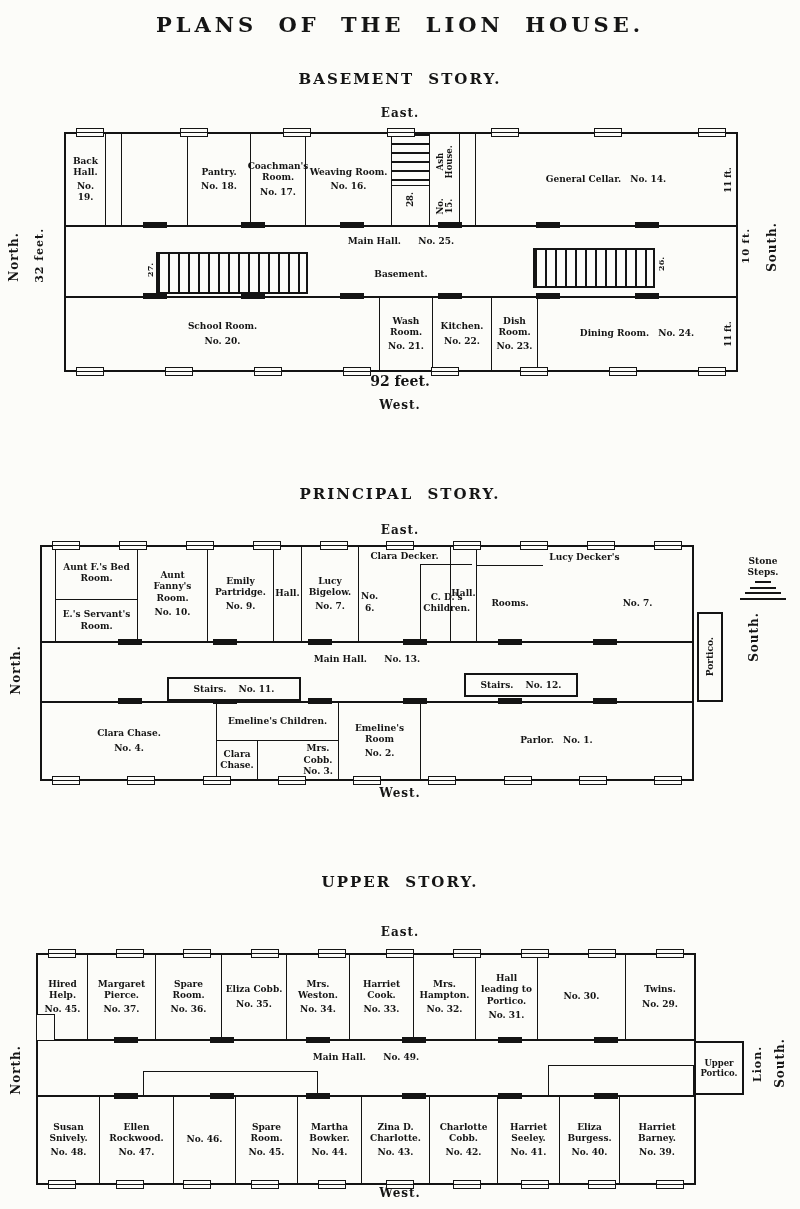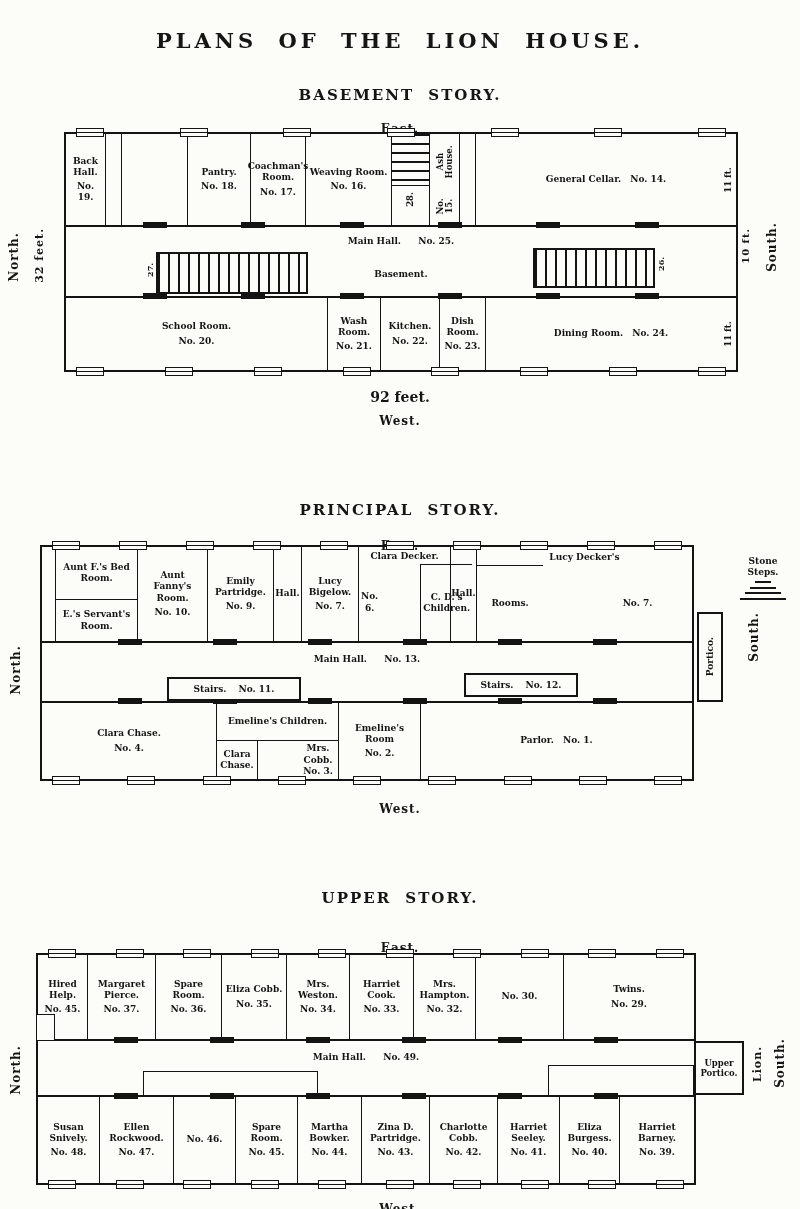--- a/index.html
+++ b/index.html
@@ -1,18 +1,18 @@
 <!DOCTYPE html>
 <html><head>
 <meta charset="utf-8">
 <style>
   html,body{margin:0;padding:0;background:#e8e8e4;}
   .page{position:relative;width:800px;height:1209px;background:#fcfcf9;color:#151515;
         font-family:"DejaVu Serif",serif;overflow:hidden;margin:0 auto;}
-  .ctext{position:absolute;left:0;right:0;text-align:center;font-weight:bold;margin:16px;}
+  .ctext{position:absolute;left:0;right:0;text-align:center;font-weight:bold;margin:0;}
   .main-title{top:12px;font-size:21px;letter-spacing:4px;word-spacing:10px;}
   .story-title{font-size:15px;letter-spacing:2px;word-spacing:7px;}
   .compass{font-size:12px;letter-spacing:1px;}
   .dim-h{font-size:14px;}
   .plan{position:absolute;border:2.5px solid #141414;}
   .prow{display:flex;position:relative;border-bottom:2px solid #141414;box-sizing:border-box;}
   .prow.last{border-bottom:none;}
   .cell{position:relative;border-right:1.5px solid #141414;display:flex;flex-direction:column;
         align-items:center;justify-content:center;text-align:center;padding:2px;box-sizing:border-box;gap:3px;}
   .cell.nr{border-right:none;}
@@ -135,21 +135,21 @@
         <span class="rnum">No. 25.</span>
       </div>
       <div class="hall-label" style="top:42px;font-size:9px">Basement.</div>
       <span class="stair-num" style="left:79px;top:36px">27.</span>
       <div class="stairs" style="left:90px;top:25px;width:152px;height:42px"></div>
       <div class="stairs" style="left:467px;top:21px;width:122px;height:40px"></div>
       <span class="stair-num" style="left:590px;top:30px">26.</span>
     </div>
 
     <div class="prow last" style="height:72px">
-      <div class="cell" style="width:262px">
+      <div class="cell" style="width:314px">
         <span class="rlabel">School Room.</span>
         <span class="rnum">No. 20.</span>
       </div>
       <div class="cell" style="width:53px">
         <span class="rlabel">Wash Room.</span>
         <span class="rnum">No. 21.</span>
       </div>
       <div class="cell" style="width:59px">
         <span class="rlabel">Kitchen.</span>
         <span class="rnum">No. 22.</span>
@@ -397,20 +397,24 @@
         <span class="rnum">No. 34.</span>
       </div>
       <div class="cell" style="width:64px">
         <span class="rlabel">Harriet Cook.</span>
         <span class="rnum">No. 33.</span>
       </div>
       <div class="cell" style="width:62px">
         <span class="rlabel">Mrs. Hampton.</span>
         <span class="rnum">No. 32.</span>
       </div>
+      <div class="cell" style="width:62px">
+        <span class="rlabel">Hall leading to Portico.</span>
+        <span class="rnum">No. 31.</span>
+      </div>
       <div class="cell" style="width:88px">
         <span class="rnum">No. 30.</span>
       </div>
       <div class="cell nr" style="flex:1">
         <span class="rlabel">Twins.</span>
         <span class="rnum">No. 29.</span>
       </div>
     </div>
 
     <div class="prow hallband" style="height:56px">
@@ -436,21 +440,21 @@
       </div>
       <div class="cell" style="width:62px">
         <span class="rlabel">Spare Room.</span>
         <span class="rnum">No. 45.</span>
       </div>
       <div class="cell" style="width:64px">
         <span class="rlabel">Martha Bowker.</span>
         <span class="rnum">No. 44.</span>
       </div>
       <div class="cell" style="width:68px">
-        <span class="rlabel">Zina D. Partridge.</span>
+        <span class="rlabel">Zina D. Charlotte.</span>
         <span class="rnum">No. 43.</span>
       </div>
       <div class="cell" style="width:68px">
         <span class="rlabel">Charlotte Cobb.</span>
         <span class="rnum">No. 42.</span>
       </div>
       <div class="cell" style="width:62px">
         <span class="rlabel">Harriet Seeley.</span>
         <span class="rnum">No. 41.</span>
       </div>

